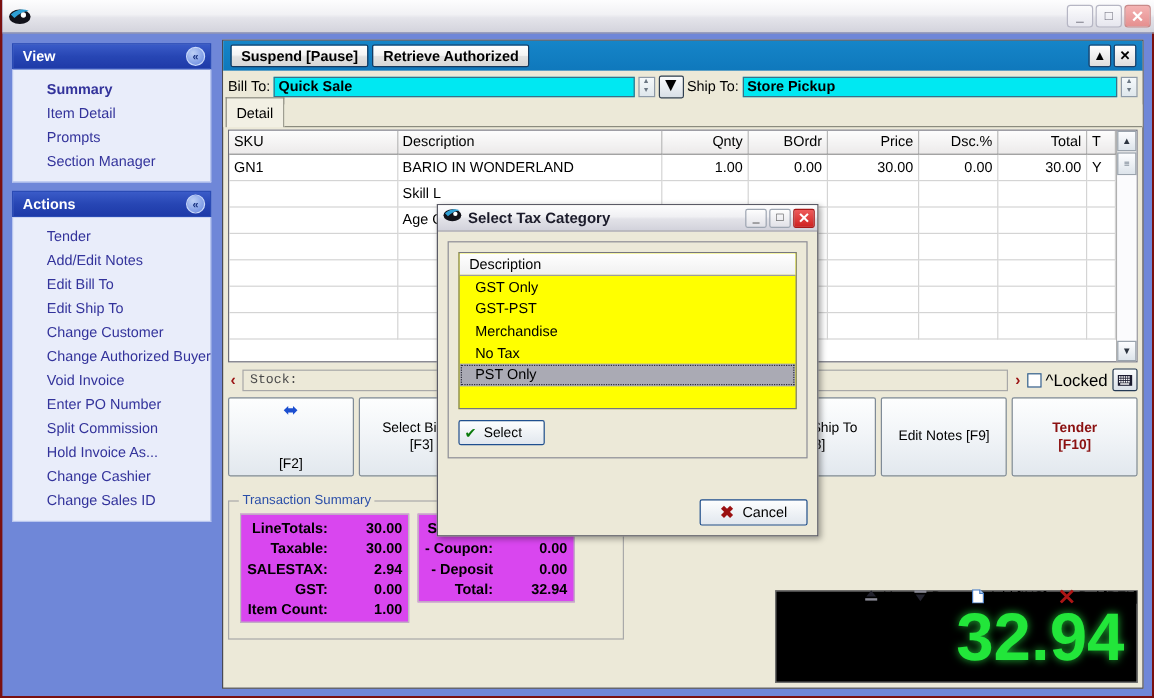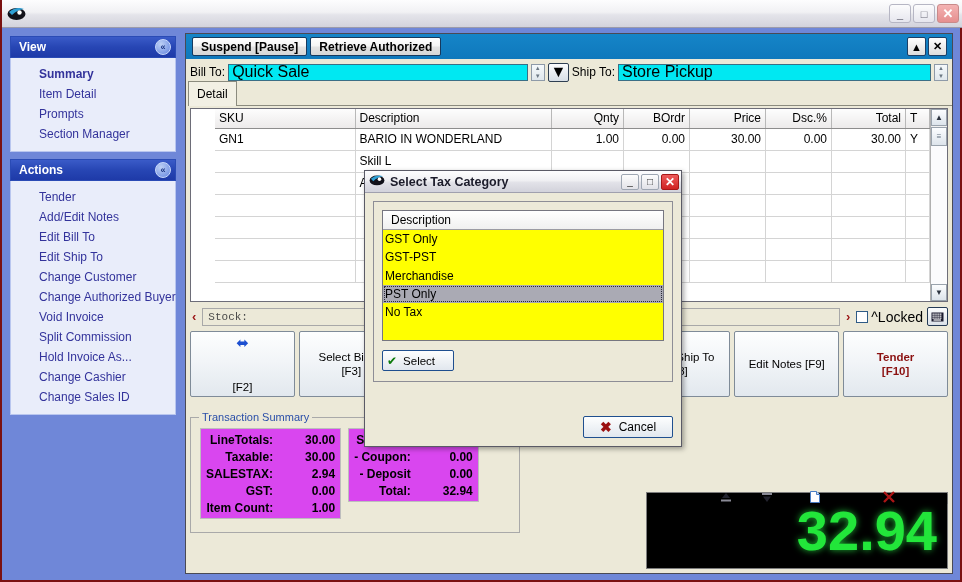--- a/index.html
+++ b/index.html
@@ -96,21 +96,21 @@
 
   
   .addr-row {
     height: 26px; background: #ece9d8; display:flex; align-items:center;
     padding: 0 4px; gap: 3px;
   }
   .lbl { font-size: 12px; color:#000; white-space:nowrap; }
   .cyanbox {
     background: #00e8f2; border: 1px solid #3b6f86; height: 17px;
     display:flex; align-items:center; padding: 0 3px;
-    font-size: 16px; color: #000; flex: 1 1 auto; min-width: 0;
+    font-size: 12px; color: #000; flex: 1 1 auto; min-width: 0; font-weight: bold;
   }
   .spin {
     width: 14px; height: 17px; border: 1px solid #8e9aa8; flex:none;
     background: linear-gradient(to bottom,#f5f9fb,#dfe7ec);
     display:flex; flex-direction:column; align-items:center; justify-content:space-around;
     font-size:6px; color:#6b7783; line-height:1; cursor:pointer;
   }
   .dropbtn {
     width: 21px; height: 19px; border: 1px solid #2f3f52; border-radius:2px;
     background: linear-gradient(to bottom,#fbfcfd,#d8dfe6);
@@ -122,21 +122,21 @@
   .tab {
     height: 19px; padding: 12px 8px; font-size: 12px; color:#000;
     border: 1px solid #8b8b7e; border-bottom: none;
     background: #f2f0e4; display:flex; align-items:center; cursor:pointer;
   }
   .tabfill { flex:1; border-bottom: 1px solid #8b8b7e; height: 19px; background:#ece9d8; }
 
   
   .gridwrap {
     margin: 2px 4px 0 4px; height: 194px; background:#fff;
-    border: 1px solid #6d6d78; display:flex;padding-left:24px;
+    border: 1px solid #6d6d78; display:flex;
   }
   .gridmain { flex:1; min-width:0; display:flex; flex-direction:column; }
   table.grid { border-collapse: collapse; width: 100%; table-layout: fixed; }
   table.grid th {
     background: linear-gradient(to bottom,#fdfdfd,#eceaea);
     border-right: 1px solid #b8b8b8; border-bottom: 1px solid #8d8d8d;
     font-size: 12px; font-weight: normal; color:#000;
     height: 19px; padding: 0 4px; text-align: left;
   }
   table.grid th.r { text-align: right; }
@@ -257,21 +257,21 @@
   .listbox {
     border: 1px solid #767680; background:#ffff00; height: 131px;
     display:flex; flex-direction:column; overflow:hidden;
   }
   .lb-head {
     height: 21px; background: linear-gradient(to bottom,#ffffff,#f0f0f0);
     border-bottom: 1px solid #9b9ba4; font-size:12px; color:#000;
     display:flex; align-items:center; padding-left: 8px;
   }
   .lb-row {
-    height: 21px; font-size:12px; color:#000; padding-left: 2px;
+    height: 21px; font-size:12px; color:#000; padding-left: 13px;
     display:flex; align-items:center; cursor:pointer;
   }
   .lb-row.sel { background:#aaaab4; outline: 1px dotted #2b2b38; outline-offset: -2px; }
   .modal-select {
     margin-top: 9px; width: 72px; height: 21px;
     border: 1px solid #1f4f8f; border-radius:2px;
     background: linear-gradient(to bottom,#fdfefe,#e1e7ee);
     display:flex; align-items:center; gap:6px; padding-left:4px;
     font-size:11.5px; color:#000; cursor:pointer;
   }
@@ -326,20 +326,21 @@
         <span class="chev">«</span>
       </div>
       <div class="panel-body">
         <div class="panel-item">Tender</div>
         <div class="panel-item">Add/Edit Notes</div>
         <div class="panel-item">Edit Bill To</div>
         <div class="panel-item">Edit Ship To</div>
         <div class="panel-item">Change Customer</div>
         <div class="panel-item">Change Authorized Buyer</div>
         <div class="panel-item">Void Invoice</div>
+        <div class="panel-item">Enter PO Number</div>
         <div class="panel-item">Split Commission</div>
         <div class="panel-item">Hold Invoice As...</div>
         <div class="panel-item">Change Cashier</div>
         <div class="panel-item">Change Sales ID</div>
       </div>
     </div>
 
   </div>
 
   <div class="main">
@@ -661,22 +662,22 @@
         <span class="m-btn">□</span>
         <span class="m-btn close">✕</span>
       </span>
     </div>
     <div class="modal-inner">
       <div class="listbox">
         <div class="lb-head">Description</div>
         <div class="lb-row">GST Only</div>
         <div class="lb-row">GST-PST</div>
         <div class="lb-row">Merchandise</div>
+        <div class="lb-row">No Tax</div>
         <div class="lb-row sel">PST Only</div>
-        <div class="lb-row">No Tax</div>
         <div class="lb-row"></div>
       </div>
       <div class="modal-select">
         <span class="chk-green">✔</span>
         <span>Select</span>
       </div>
     </div>
     <div class="modal-cancel">
       <span class="x-red">✖</span>
       <span>Cancel</span>

